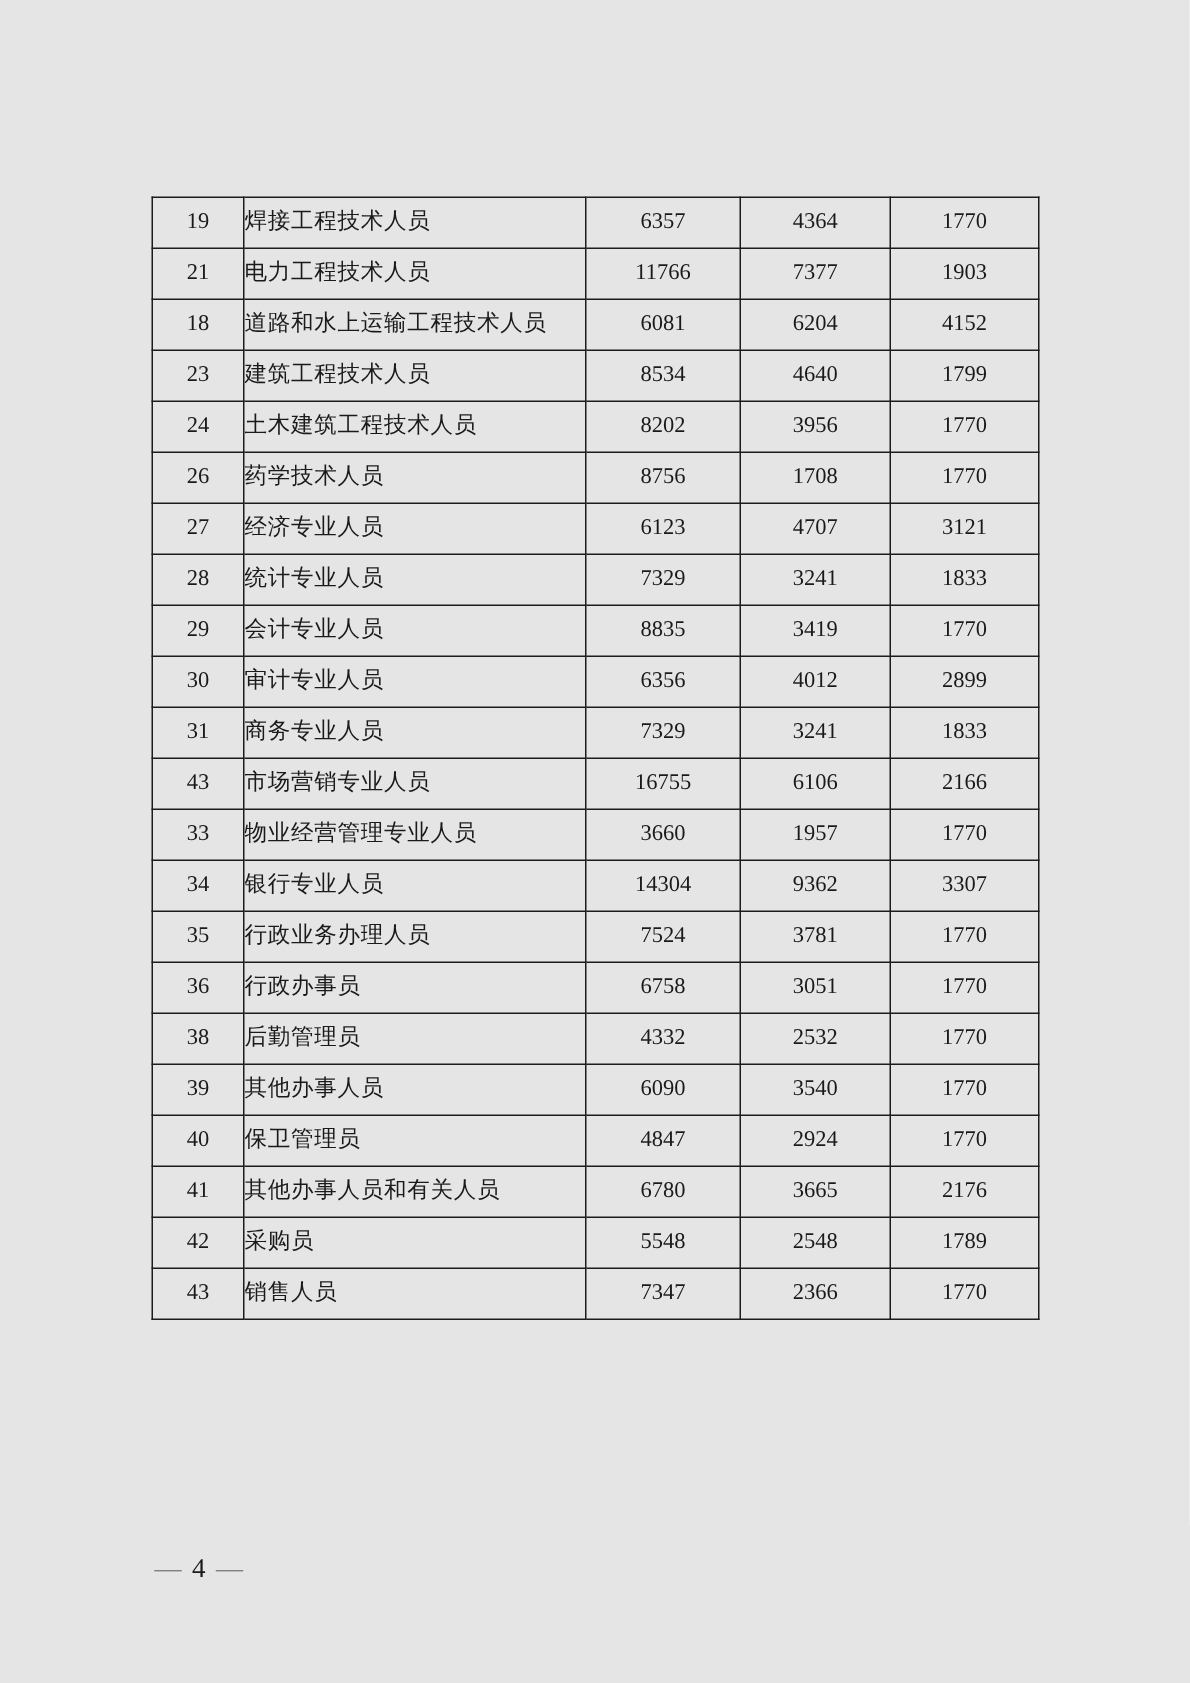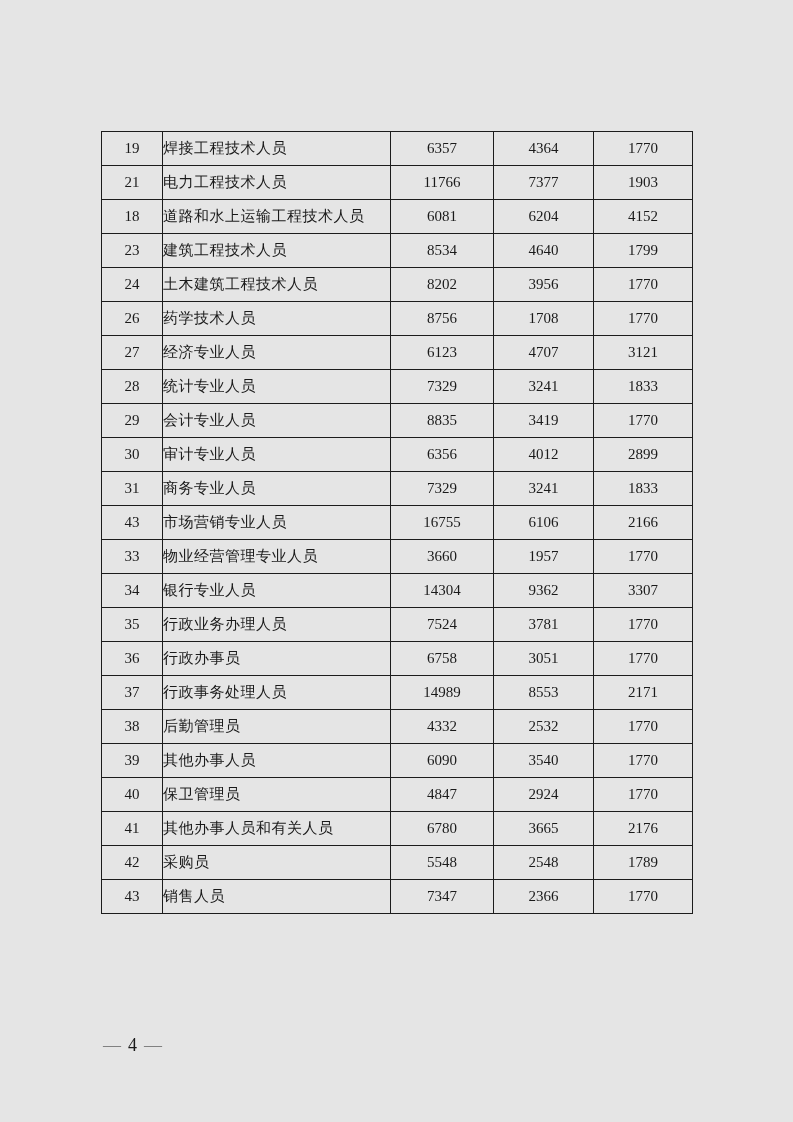--- a/index.html
+++ b/index.html
@@ -187,27 +187,20 @@
         <td class="col-num">1770</td>
       </tr>
         <tr>
         <td class="col-no">36</td>
         <td class="col-name">行政办事员</td>
         <td class="col-num">6758</td>
         <td class="col-num">3051</td>
         <td class="col-num">1770</td>
       </tr>
         <tr>
-        <td class="col-no">37</td>
-        <td class="col-name">行政事务处理人员</td>
-        <td class="col-num">14989</td>
-        <td class="col-num">8553</td>
-        <td class="col-num">2171</td>
-      </tr>
-        <tr>
         <td class="col-no">38</td>
         <td class="col-name">后勤管理员</td>
         <td class="col-num">4332</td>
         <td class="col-num">2532</td>
         <td class="col-num">1770</td>
       </tr>
         <tr>
         <td class="col-no">39</td>
         <td class="col-name">其他办事人员</td>
         <td class="col-num">6090</td>

